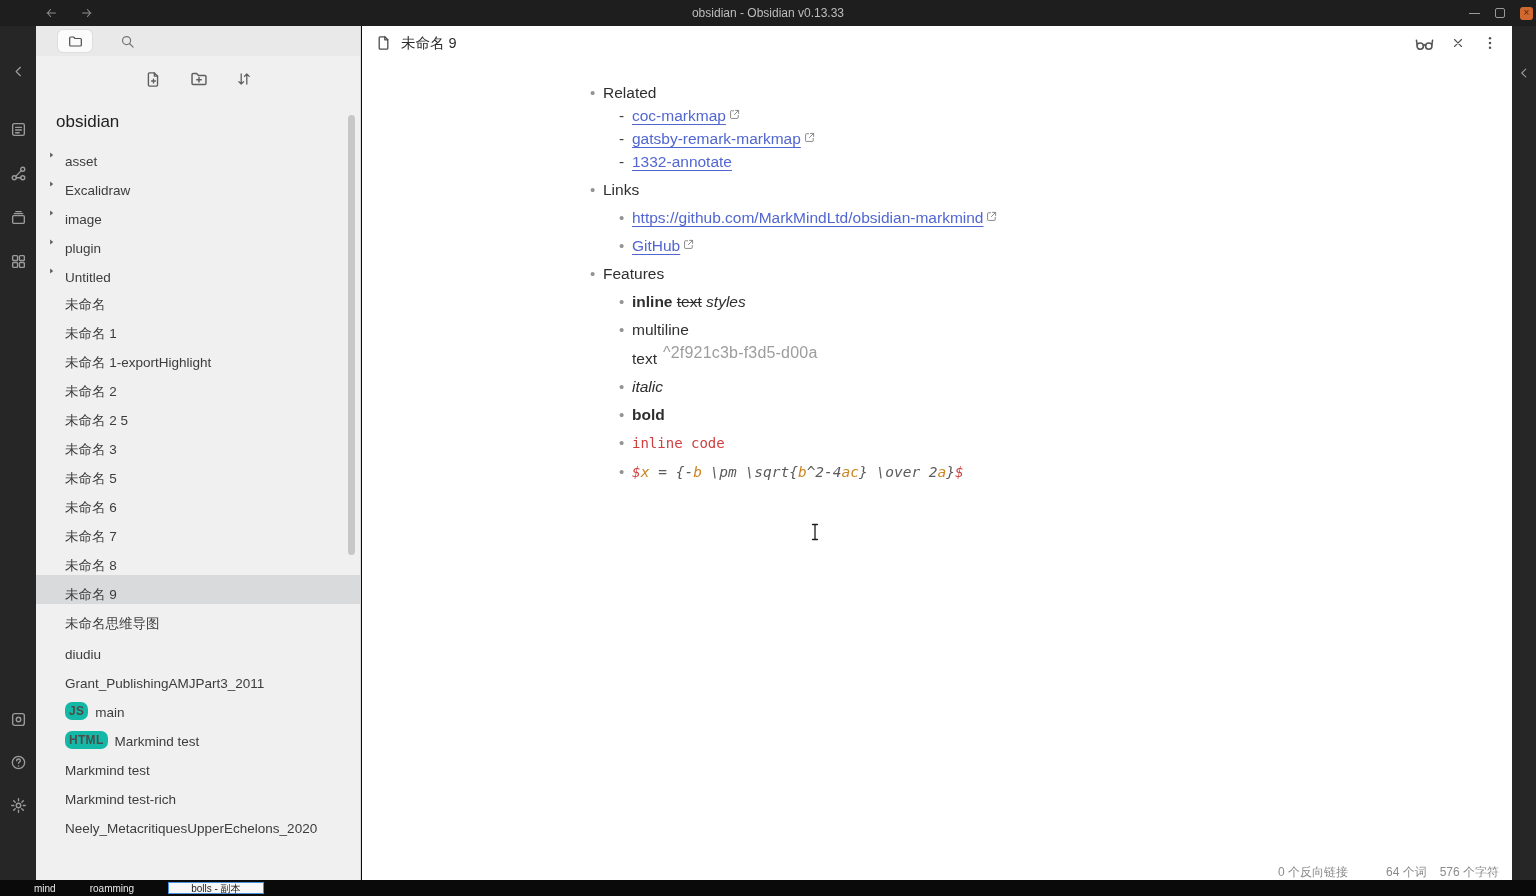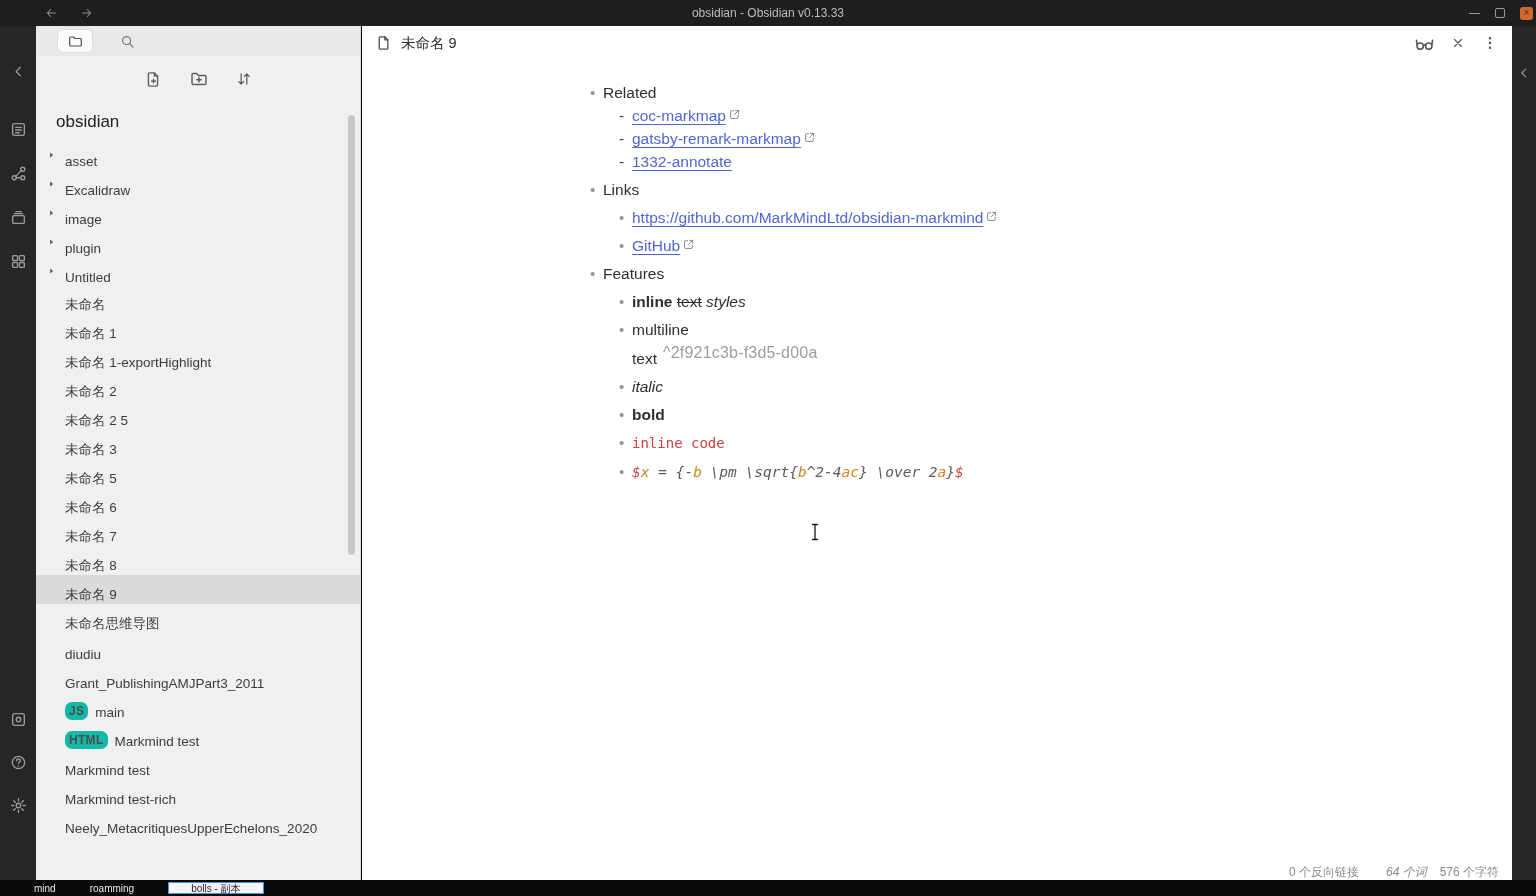--- a/index.html
+++ b/index.html
@@ -371,21 +371,21 @@
         <div class="ed-line lv2 gap"><span class="bullet dot">•</span><span class="seg-code">inline code</span></div>
         <div class="ed-line lv2 gap"><span class="bullet dot">•</span><span class="seg-math-dollar">$</span><span class="seg-math-var">x</span><span class="seg-math-op"> = {-</span><span class="seg-math-var">b</span><span class="seg-math-op"> \pm \sqrt{</span><span class="seg-math-var">b</span><span class="seg-math-op">^2-4</span><span class="seg-math-var">ac</span><span class="seg-math-op">} \over 2</span><span class="seg-math-var">a</span><span class="seg-math-op">}</span><span class="seg-math-dollar">$</span></div>
       </div>
     <div class="cursor-ibeam">
       <svg viewBox="0 0 10 18" width="10" height="18" fill="none" stroke="currentColor" stroke-width="1.3" stroke-linecap="round">
         <path d="M2.5 1.5h5M5 1.5v15M2.5 16.5h5"></path>
       </svg>
     </div>
     <div id="status" class="statusbar">
         <span>0 个反向链接</span>
-        <span style="margin-left: 27px; font-style: italic;">64 个词</span>
+        <span style="margin-left: 38px;">64 个词</span>
         <span style="margin-left: 13px;">576 个字符</span>
       </div>
   </div>
 
   <div class="right-strip">
     <span class="rb-icon">
         <svg viewBox="0 0 16 16" width="14" height="14" fill="none" stroke="currentColor" stroke-width="1.3" stroke-linecap="round" stroke-linejoin="round">
           <path d="M10 3.5 5.5 8l4.5 4.5"></path>
         </svg>
       </span>

